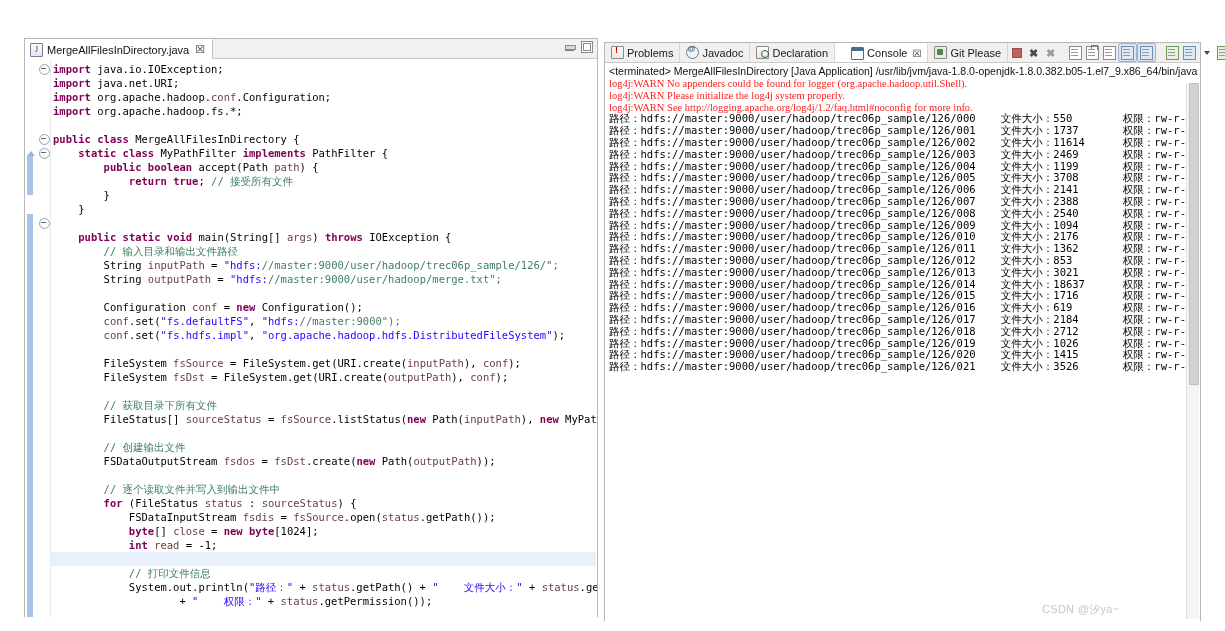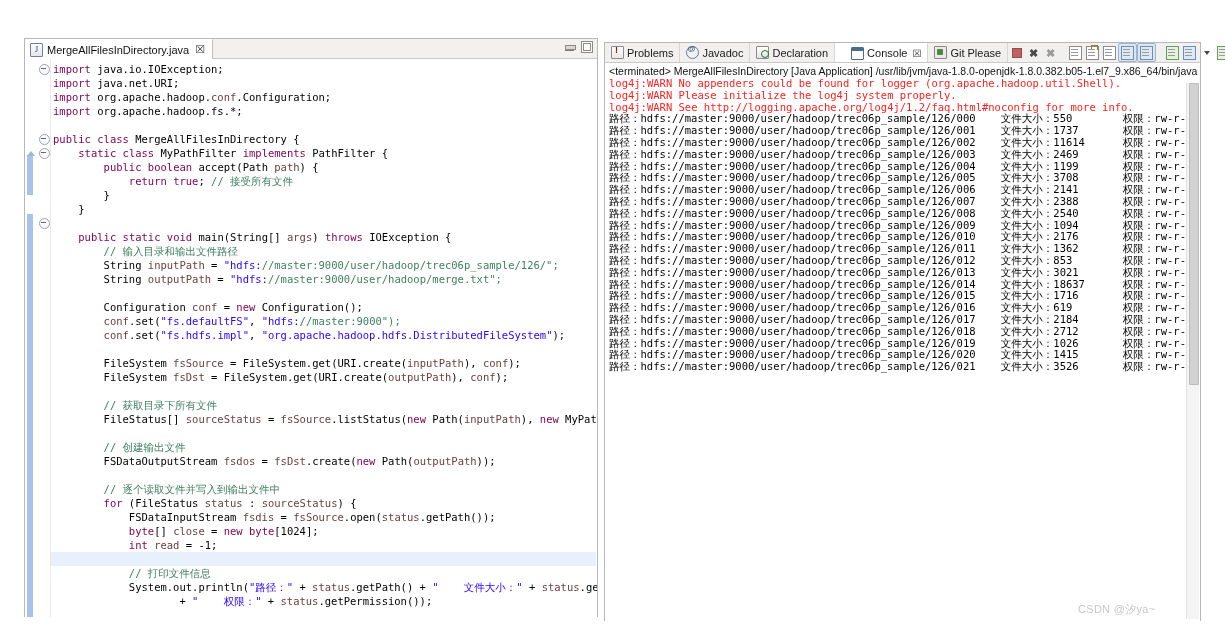--- a/index.html
+++ b/index.html
@@ -53,21 +53,21 @@
   .ovr-tri{position:absolute;left:2px;width:0;height:0;border-left:4px solid transparent;border-right:4px solid transparent;border-bottom:5px solid #9fb6cf;}
 
   pre.code{
     position:absolute;left:28px;top:3px;margin:0;
     font-family:"DejaVu Sans Mono","Liberation Mono",monospace;
     font-size:10.5px;line-height:14px;
     white-space:pre;color:#000;
   }
   .hl-line{position:absolute;left:26px;right:1px;height:14px;background:#e8f0fb;}
 
-  .kw{color:#7f0055;font-weight:normal;margin-top:28px;}
+  .kw{color:#7f0055;font-weight:bold;margin-top:28px;}
   .str{color:#2a00ff;}
   .cmt{color:#3f7f5f;}
   .loc{color:#6a3e3e;}
   .sta{}
 
   
   #console-panel{left:604px;top:42px;width:597px;height:579px;background:#f6f6f6;border:1px solid #b8b8b8;}
   .viewtabs{position:relative;height:19px;background:#f1f0ef;border-bottom:1px solid #c9c9c9;display:flex;align-items:stretch;}
   .vtab{display:flex;align-items:center;gap:3px;padding:0 6px;font-size:11px;color:#1a1a1a;white-space:nowrap;
         border-right:1px solid #d6d6d6;}
@@ -102,27 +102,27 @@
   .console-body{position:relative;height:calc(100% - 19px);background:#ffffff;overflow:hidden;}
   .terminated-line{
     font-family:"Liberation Sans",sans-serif;font-size:10.5px;color:#111;
     padding:2px 4px 1px 4px;white-space:nowrap;
   }
   pre.conout{
     margin:0;padding:0 4px;
     font-family:"DejaVu Sans Mono","Liberation Mono",monospace;
     font-size:10.5px;line-height:11.8px;white-space:pre;
   }
-  .warn{color:#ff2020;}
+  .warn{color:#ff2020;font-family:Liberation Serif, serif;}
   .outl{color:#000;}
   .vscroll{position:absolute;right:1px;top:20px;bottom:2px;width:12px;background:#f4f4f4;border-left:1px solid #e0e0e0;}
   .vthumb{position:absolute;left:2px;top:0;width:8px;height:300px;background:#d2d2d2;border:1px solid #bdbdbd;border-radius:1px;}
 
   .watermark{
-    position:absolute;left:1078px;top:602px;
+    position:absolute;left:1042px;top:602px;
     font-size:11px;color:#c7c7c7;font-family:"Liberation Sans",sans-serif;
     letter-spacing:.3px;
   }
 </style>
 </head>
 <body>
 
 <div class="workbench">
 
   <div class="panel" id="editor-panel">

